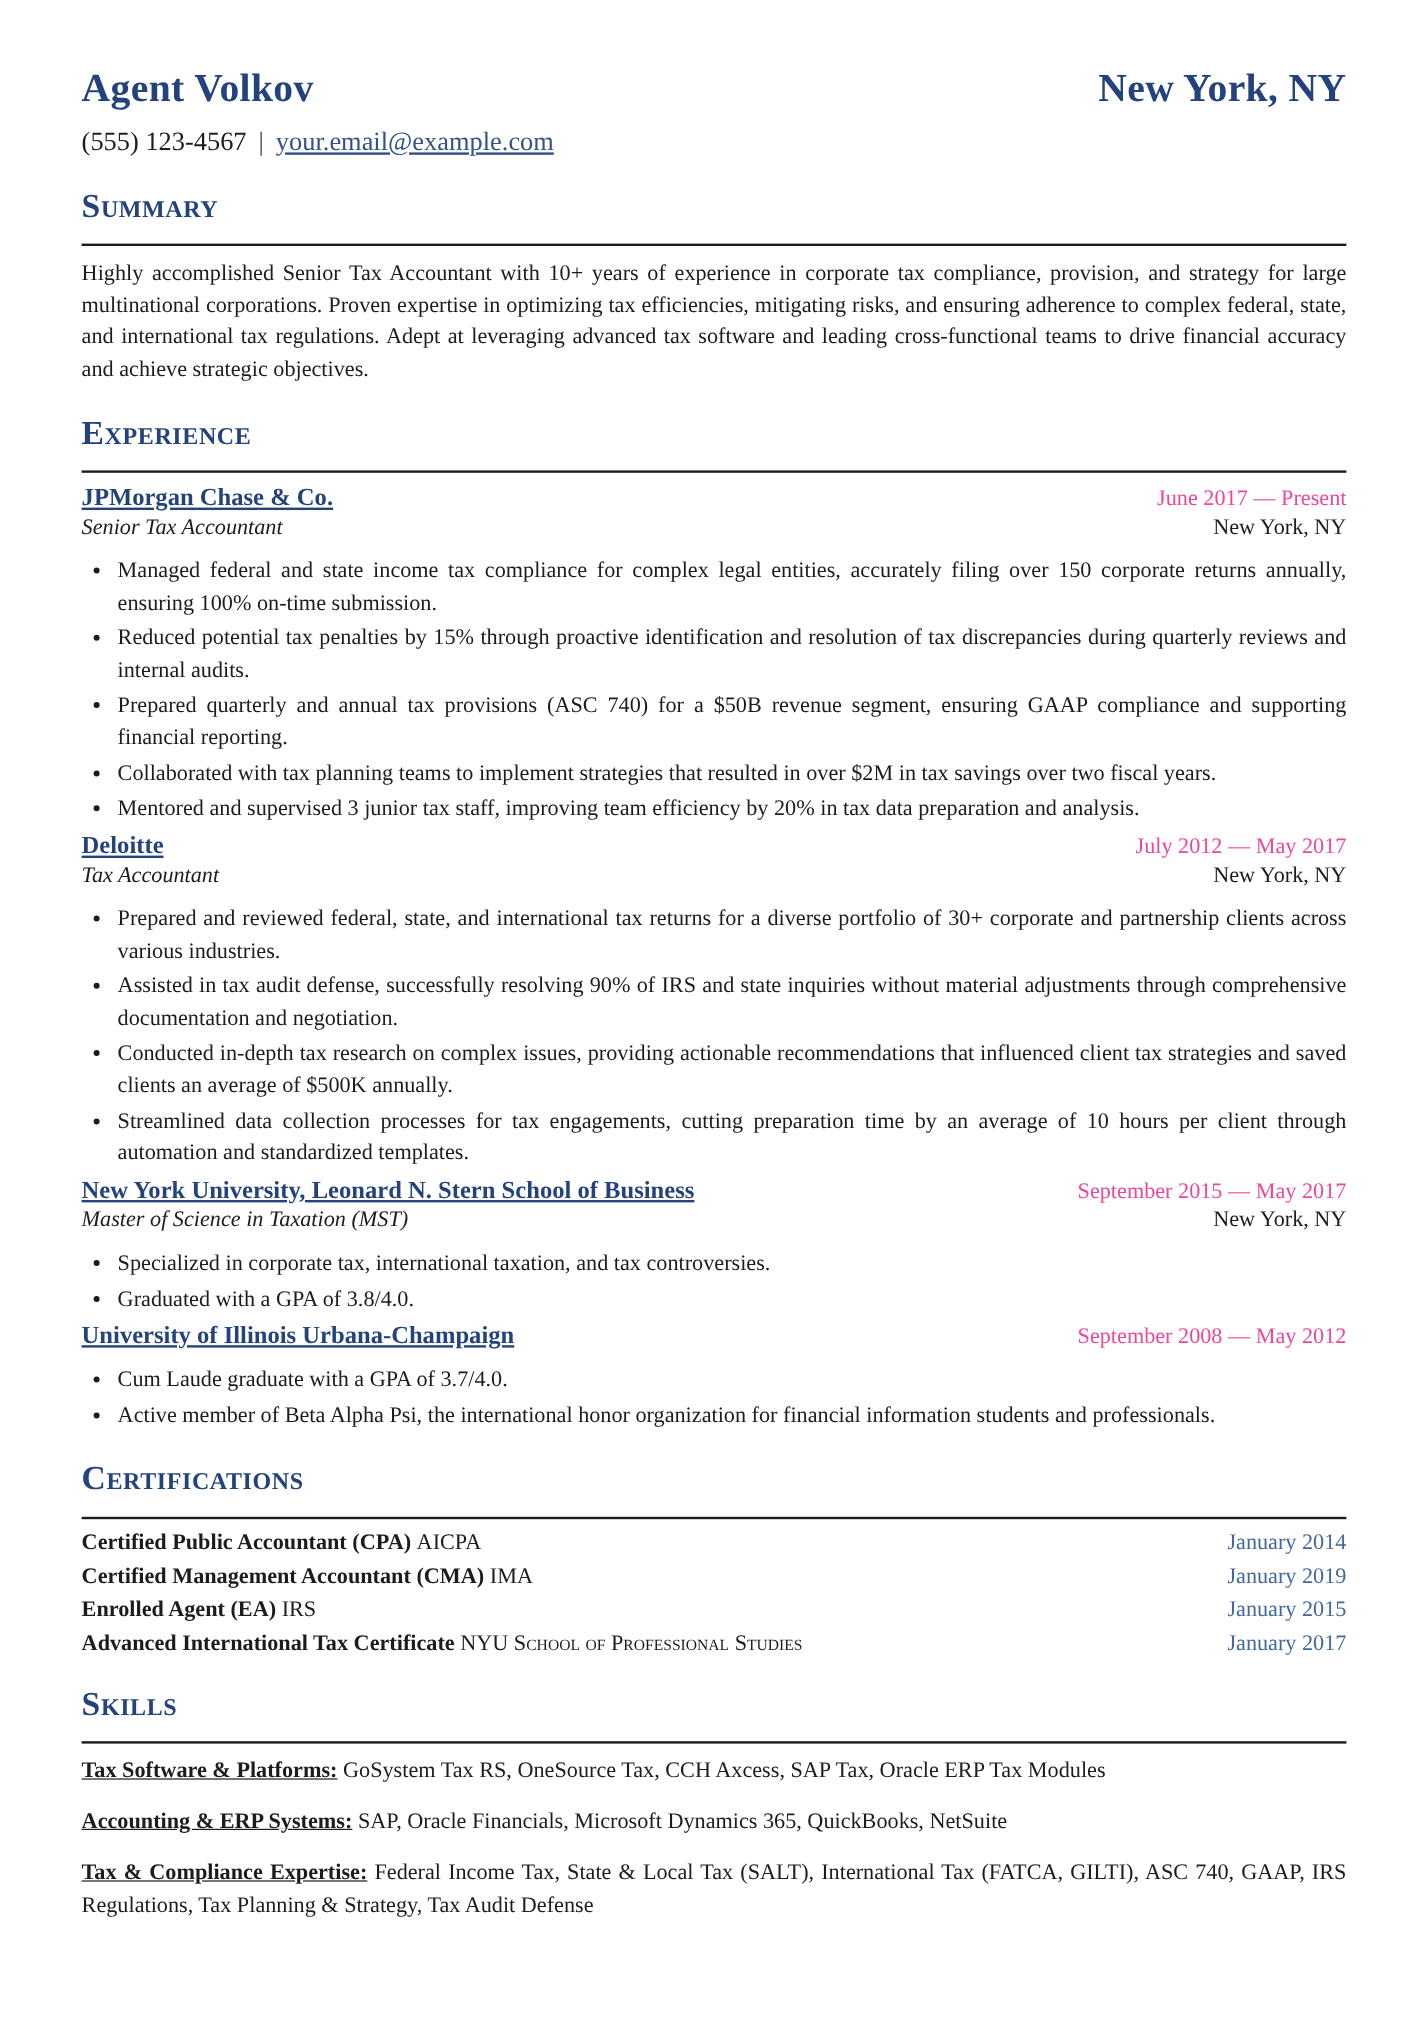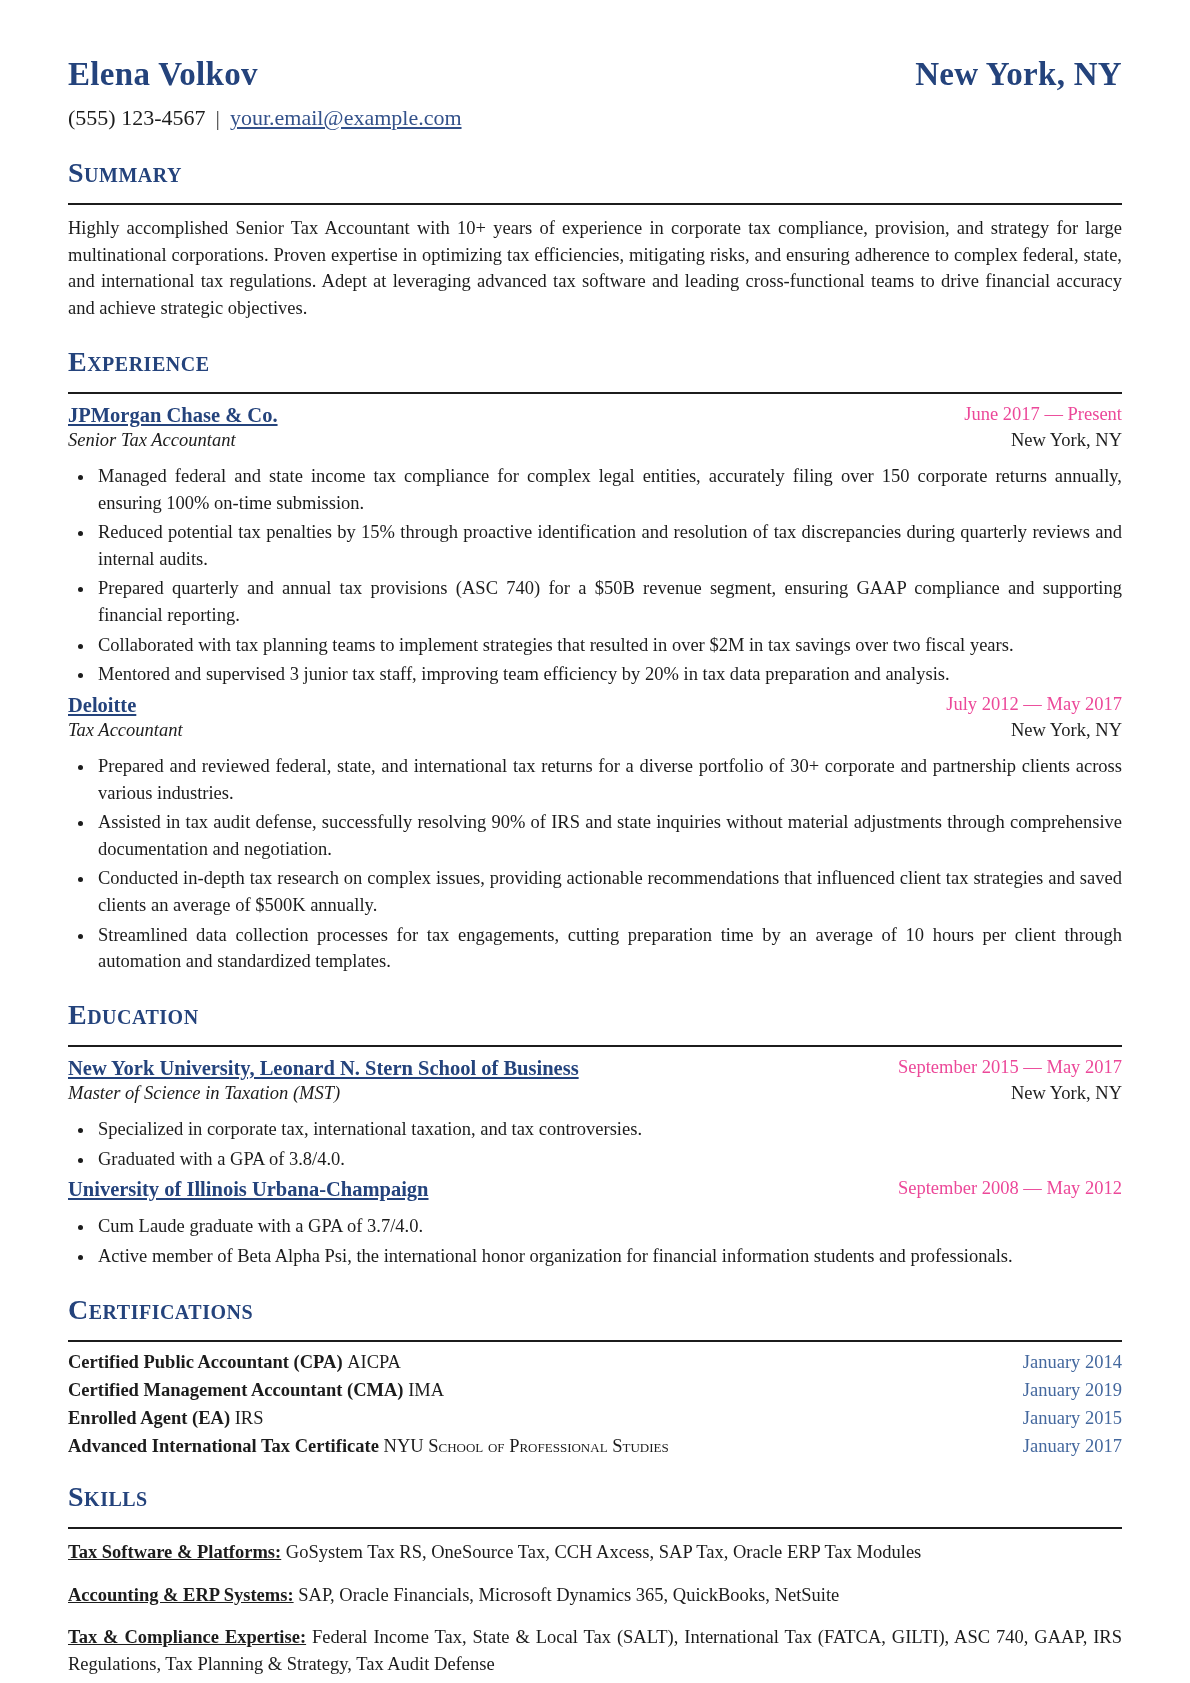--- a/index.html
+++ b/index.html
@@ -68,21 +68,21 @@
     font-size: 18.5px;
     line-height: 1.44;
     text-align: justify;
     margin: 0;
   }
 
   
   .entry-head {
     display: flex;
     justify-content: space-between;
-    align-items: flex-start;
+    align-items: flex-end;
     margin-top: 6px;
   }
   .entry-name {
     font-size: 20.5px;
     font-weight: bold;
     color: #24437c;
     text-decoration: underline;
     cursor: pointer;
   }
   .entry-dates {
@@ -139,21 +139,21 @@
     margin: 0 0 16px 0;
   }
   .skill-label { font-weight: bold; text-decoration: underline; }
 </style>
 </head>
 <body>
 
 <div class="page">
 
   <div class="top-row">
-    <div class="person-name">Elena Volkov</div>
+    <div class="person-name">Agent Volkov</div>
     <div class="header-location">New York, NY</div>
   </div>
   <div class="contact-line">
     <span>(555) 123-4567</span><span class="contact-sep">|</span><a class="email-link">your.email@example.com</a>
   </div>
 
   <div class="section-heading first">Summary</div>
   <p class="body-par">Highly accomplished Senior Tax Accountant with 10+ years of experience in corporate tax compliance, provision, and strategy for large multinational corporations. Proven expertise in optimizing tax efficiencies, mitigating risks, and ensuring adherence to complex federal, state, and international tax regulations. Adept at leveraging advanced tax software and leading cross-functional teams to drive financial accuracy and achieve strategic objectives.</p>
 
   <div class="section-heading">Experience</div>
@@ -186,21 +186,20 @@
       <span class="entry-location">New York, NY</span>
     </div>
     <ul class="bullets">
       <li>Prepared and reviewed federal, state, and international tax returns for a diverse portfolio of 30+ corporate and partnership clients across various industries.</li>
       <li>Assisted in tax audit defense, successfully resolving 90% of IRS and state inquiries without material adjustments through comprehensive documentation and negotiation.</li>
       <li>Conducted in-depth tax research on complex issues, providing actionable recommendations that influenced client tax strategies and saved clients an average of $500K annually.</li>
       <li>Streamlined data collection processes for tax engagements, cutting preparation time by an average of 10 hours per client through automation and standardized templates.</li>
     </ul>
   </div>
 
-  <div class="section-heading">Education</div>
 
   <div>
     <div class="entry-head">
       <span class="entry-name">New York University, Leonard N. Stern School of Business</span>
       <span class="entry-dates">September 2015 — May 2017</span>
     </div>
     <div class="entry-sub">
       <span class="entry-title">Master of Science in Taxation (MST)</span>
       <span class="entry-location">New York, NY</span>
     </div>

